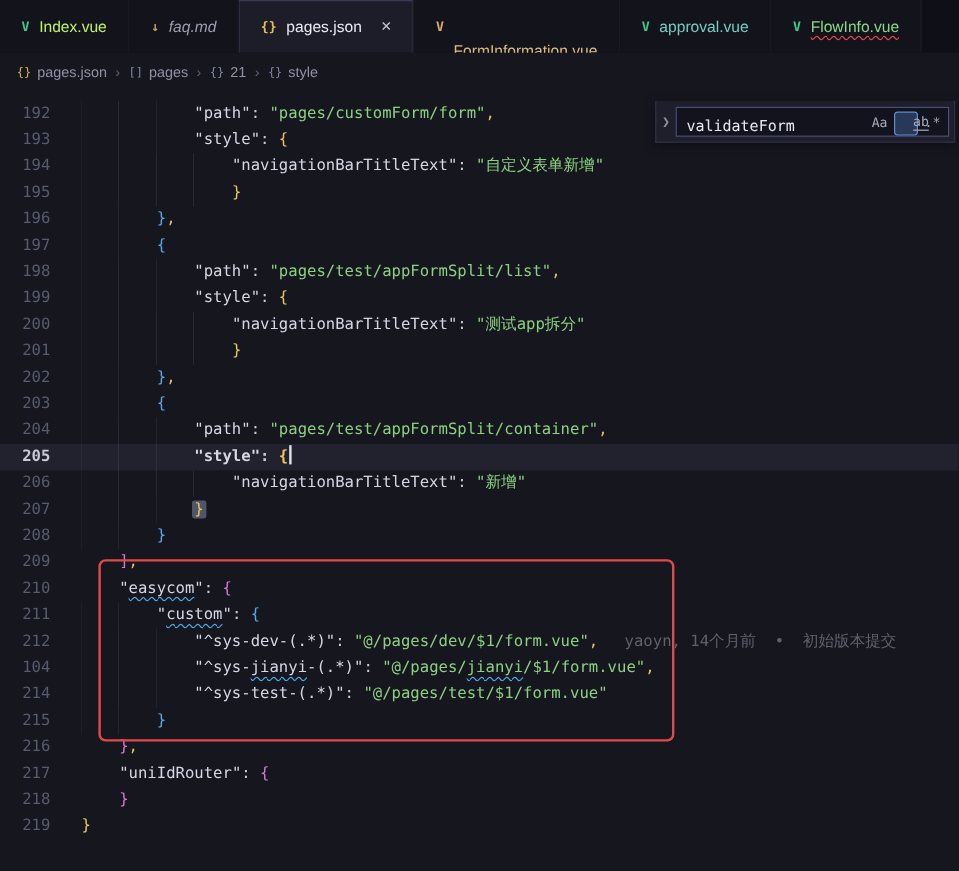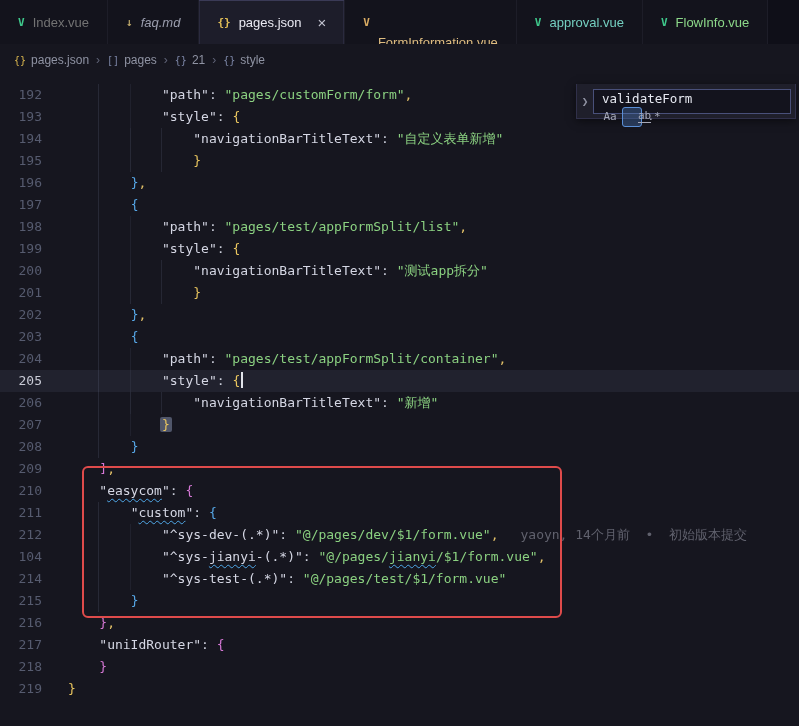--- a/index.html
+++ b/index.html
@@ -6,32 +6,32 @@
   body{width:799px;height:726px;background:#16161f;overflow:hidden;
        font-family:"Liberation Sans",sans-serif;-webkit-font-smoothing:antialiased;}
   
   .tabbar{height:44px;background:#0f0f18;display:flex;overflow:hidden;width:799px;}
   .tab{flex:none;display:flex;align-items:center;gap:8px;padding:0 18px;
        background:#13131c;border-right:1px solid #1d1d28;font-size:13px;cursor:pointer;}
   .tab.active{background:#1d1d2a;box-shadow:inset 0 1px 0 #3a3a56, inset 1px 0 0 #2a2a3e, inset -1px 0 0 #2a2a3e;}
   .tab-icon{font-weight:bold;font-size:11px;font-family:"DejaVu Sans Mono",monospace;}
   .tab-label{white-space:nowrap;}
   .tab-close{margin-left:8px;color:#c4c5d1;font-size:15px;line-height:1;cursor:pointer;}
-  .squiggle-red{text-decoration-style:wavy;text-decoration-color:#e5484d;text-decoration-thickness:1px;text-underline-offset:3px;}
+  .squiggle-red{text-decoration:underline;text-decoration-style:wavy;text-decoration-color:#e5484d;text-decoration-thickness:1px;text-underline-offset:3px;}
   
   .breadcrumbs{height:32px;display:flex;align-items:center;padding-left:14px;gap:4px;
                font-size:12px;color:#8f93a3;background:#16161f;}
   .crumb{display:flex;align-items:center;gap:5px;cursor:pointer;}
   .crumb-icon{font-size:10px;font-family:"DejaVu Sans Mono",monospace;}
   .crumb-sep{color:#5f6377;margin:0 3px;font-size:12px;}
   
   .editor{position:relative;height:650px;padding-top:8px;box-sizing:border-box;
           font-family:"DejaVu Sans Mono",monospace;font-size:13px;background:#16161f;}
   .row{display:flex;height:22px;line-height:22px;align-items:center;}
-  .row.current{background:rgba(140,152,200,0.09);}
+  .row.current{background:rgba(140,152,200,0.09);font-weight:bold;}
   .gutter{flex:none;width:68px;padding-right:26px;box-sizing:border-box;text-align:right;
           color:#565b6f;user-select:none;}
   .row.current .gutter{color:#c9cbd6;}
   .code{white-space:pre;}
   
   .s-sp{color:#9aa;}
   .s-key{color:#d5d7e4;}
   .s-keysq{color:#d5d7e4;}
   .s-pun{color:#c9ccd8;}
   .s-str{color:#8bd181;}
@@ -43,40 +43,40 @@
   .s-b1m{color:#eac65f;background:#50566a;border-radius:2px;padding:0 2px;margin:0 -2px;}
   .s-keysq,.s-strsq{text-decoration:underline;text-decoration-style:wavy;text-decoration-color:#4fa8e8;text-decoration-thickness:1px;text-underline-offset:3px;}
   .s-cursor{display:inline-block;width:2px;height:16px;background:#e2e4ea;vertical-align:-3px;margin-left:1px;}
   .s-blame{color:#60616d;margin-left:22px;}
   
   .find-widget{position:absolute;top:8px;right:3px;height:34px;display:flex;align-items:center;
                background:#1f1f2b;border:1px solid #30304a;border-top:none;box-shadow:0 2px 8px rgba(0,0,0,.5);
                z-index:6;padding:0 4px 0 0;}
   .find-collapse{width:16px;text-align:center;color:#9093a3;font-size:11px;cursor:pointer;align-self:stretch;
                  display:flex;align-items:center;justify-content:center;}
-  .find-input-box{display:flex;align-items:flex-start;background:#13131d;border:1px solid #49507a;
-                  height:25px;box-sizing:border-box;padding:0 3px 0 6px;width:198px;flex-direction:column;}
+  .find-input-box{display:flex;align-items:flex-end;background:#13131d;border:1px solid #49507a;
+                  height:25px;box-sizing:border-box;padding:0 3px 0 6px;width:228px;}
   .find-input{flex:1;min-width:0;background:transparent;border:none;outline:none;color:#e6e8f0;
               font-family:"DejaVu Sans Mono",monospace;font-size:12.5px;}
   .find-options{display:flex;align-items:center;gap:2px;}
   .find-opt{width:20px;height:20px;display:flex;align-items:center;justify-content:center;
             color:#a6a9b8;font-size:11px;font-family:"DejaVu Sans Mono",monospace;border-radius:3px;cursor:pointer;box-sizing:border-box;}
   .find-opt.active{background:rgba(80,130,200,0.35);border:1px solid #5a8fd6;}
   .find-opt .uw{border-bottom:1px solid currentColor;line-height:1.1;margin-left:25px;}
   
   .annotation-box{position:absolute;left:82px;top:390px;width:476px;height:148px;
                   border:2px solid #df4b4b;border-radius:6px;z-index:5;pointer-events:none;}
 </style>
 </head>
 <body>
 
 <div class="tabbar">
     <div class="tab">
       <span class="tab-icon" style="color: rgb(63, 201, 140);">V</span>
-      <span class="tab-label" style="color: #737373;">Index.vue</span>
+      <span class="tab-label" style="color: #bef264;">Index.vue</span>
     </div>
     <div class="tab">
       <span class="tab-icon" style="color: rgb(185, 164, 105);">↓</span>
       <span class="tab-label" style="color: rgb(155, 158, 174); font-style: italic;">faq.md</span>
     </div>
     <div class="tab active">
       <span class="tab-icon" style="color: rgb(227, 191, 87);">{}</span>
       <span class="tab-label" style="color: rgb(234, 234, 243);">pages.json</span>
       <span class="tab-close">×</span>
     </div>

